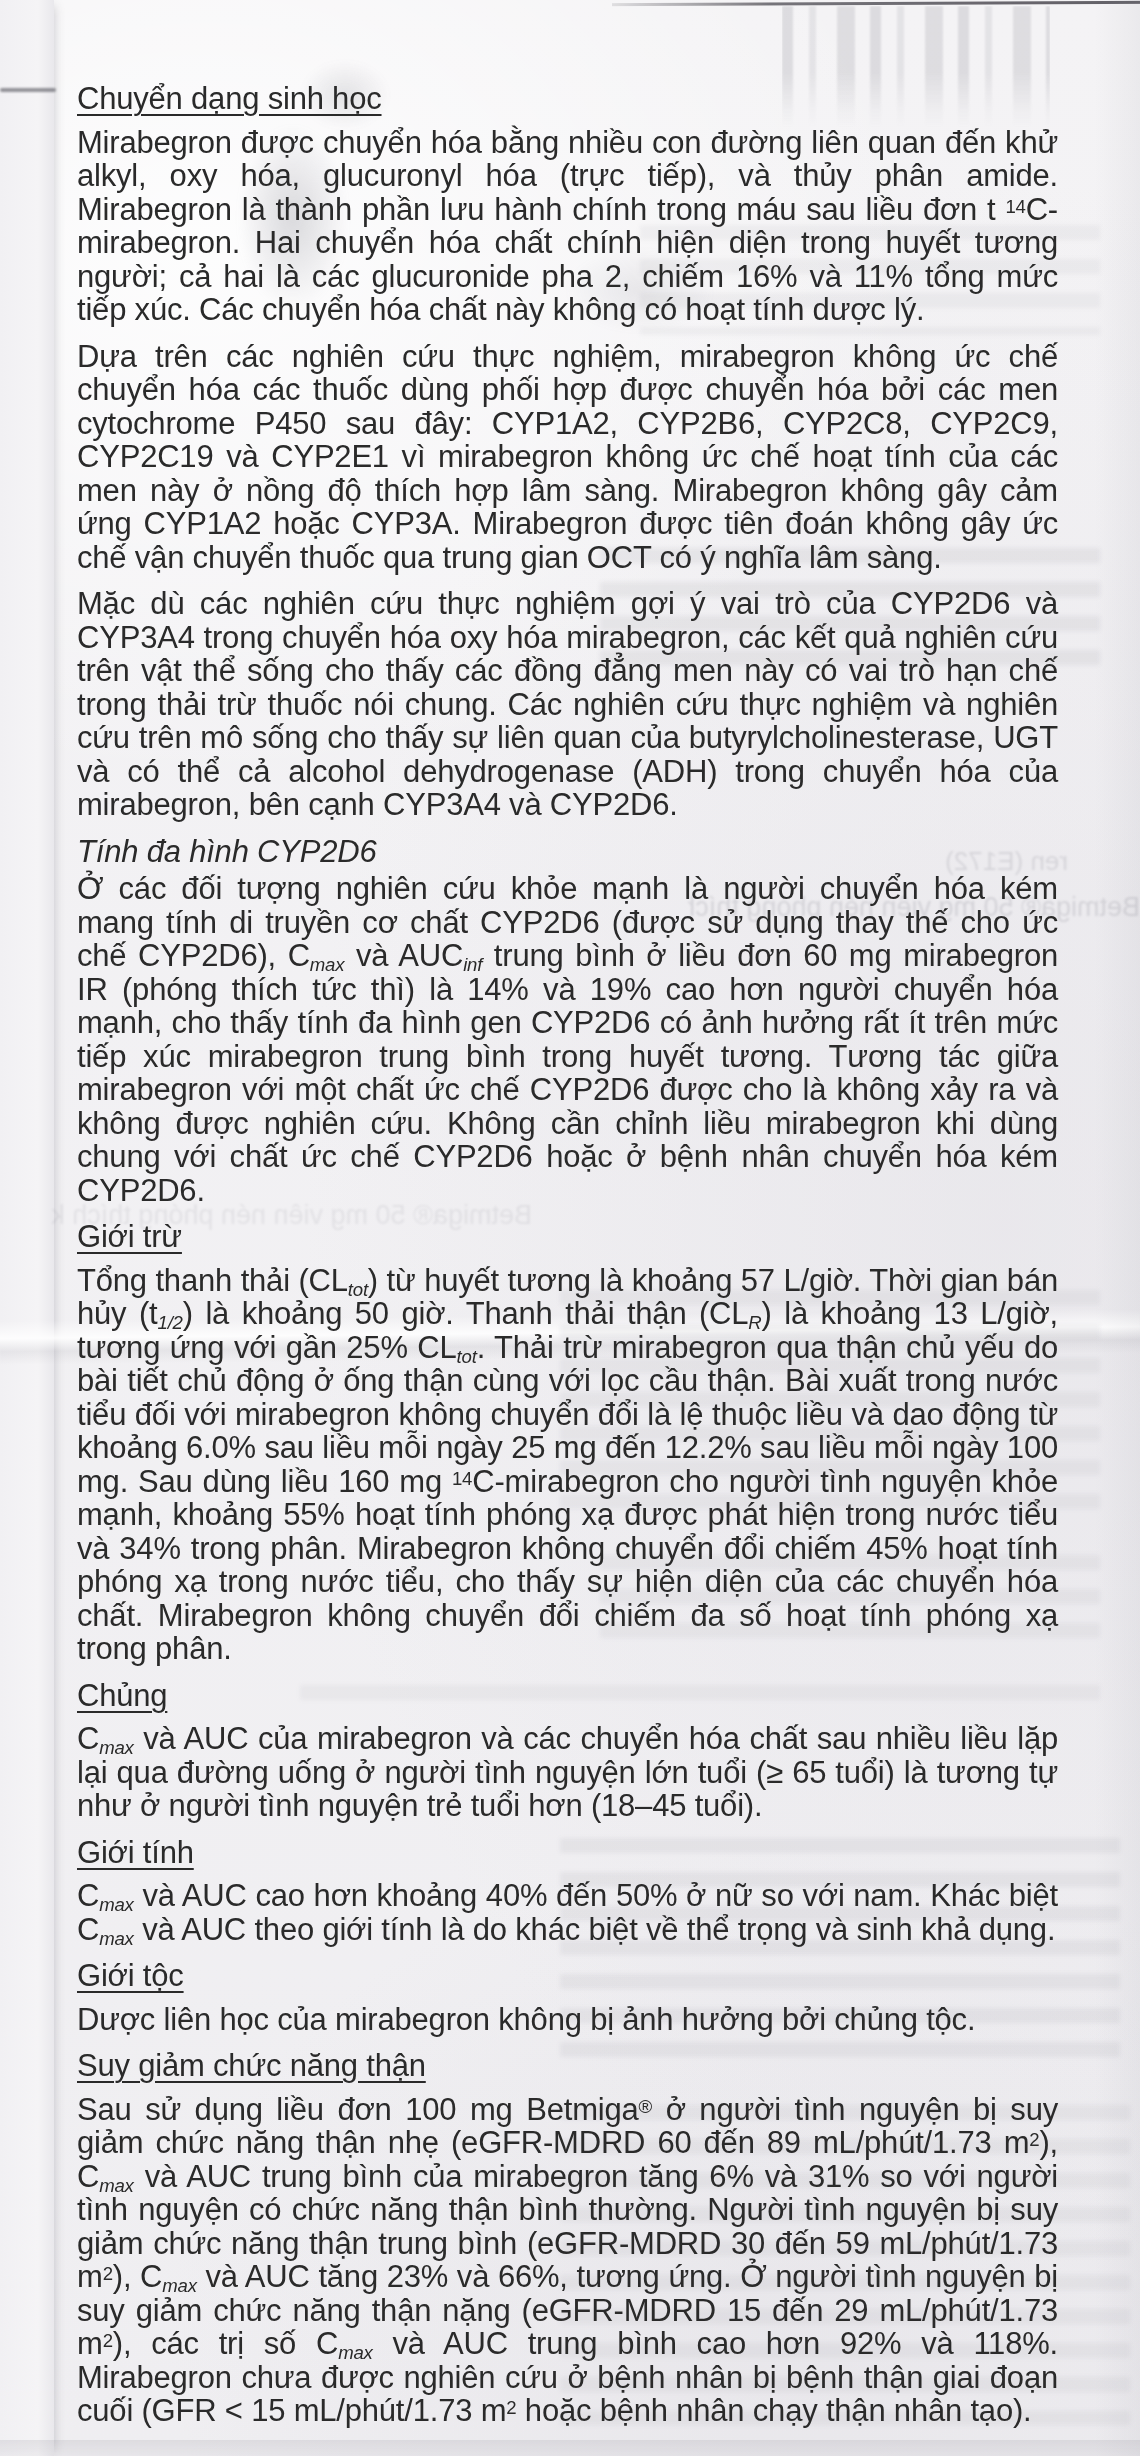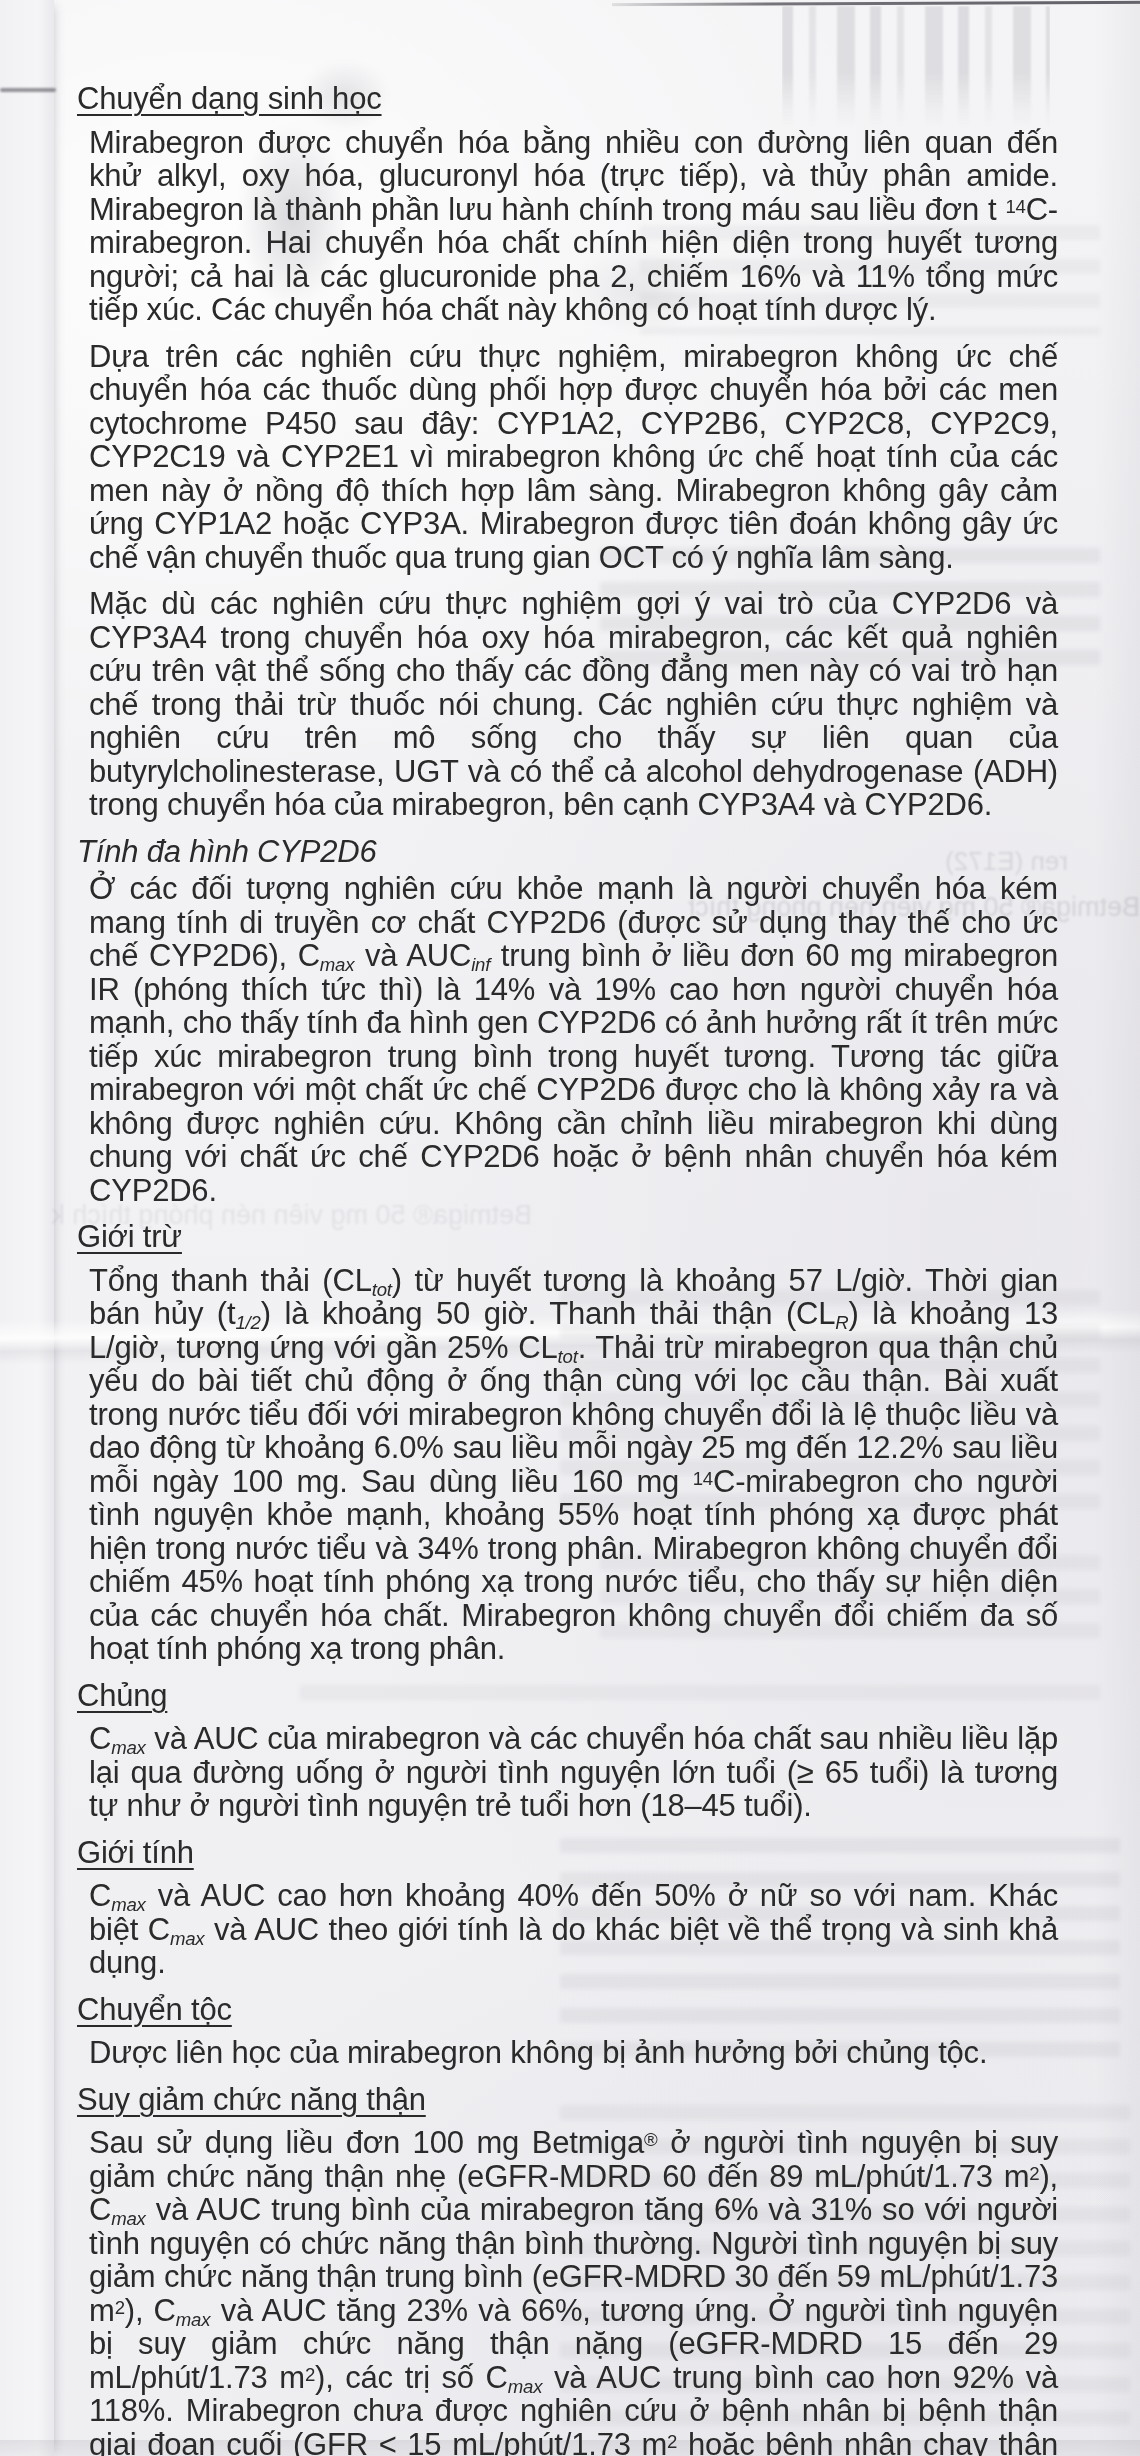--- a/index.html
+++ b/index.html
@@ -51,21 +51,21 @@
   .ghost-band.b0{left:640px;top:225px;width:460px;height:110px;opacity:.55;}
   .ghost-band.b1{left:600px;top:548px;width:500px;height:120px;}
   .ghost-band.b2{left:560px;top:1290px;width:540px;height:230px;opacity:.6;}
   .ghost-band.b3{left:600px;top:1555px;width:500px;height:95px;opacity:.6;}
   .ghost-band.b4{left:300px;top:1685px;width:800px;height:32px;opacity:.55;}
   .ghost-band.b5{left:560px;top:1838px;width:560px;height:220px;opacity:.7;}
   .ghost-band.b6{left:560px;top:2105px;width:570px;height:320px;opacity:.6;}
   
   .page-text{position:absolute;left:77px;top:80px;width:981px;color:#2a2a2a;
     font-size:31px;line-height:33.5px;letter-spacing:-.2px;}
-  .page-text p{margin:0 0 13px 12px;text-align:justify;}
+  .page-text p{margin:0 0 13px 0;text-align:justify;}
   .h{margin:2px 0 10px 0;}
   .h.u{text-decoration:underline;text-underline-offset:5px;text-decoration-thickness:1.5px;}
   .h.i{font-style:italic;margin-top:12px;margin-bottom:4px;}
   sub,sup{font-size:.60em;line-height:0;}
   sub{vertical-align:-.25em;font-style:italic;}
   sup{vertical-align:.40em;}
 </style>
 </head>
 <body>
 
@@ -97,17 +97,17 @@
   <p>Dựa trên các nghiên cứu thực nghiệm, mirabegron không ức chế chuyển hóa các thuốc dùng phối hợp được chuyển hóa bởi các men cytochrome P450 sau đây: CYP1A2, CYP2B6, CYP2C8, CYP2C9, CYP2C19 và CYP2E1 vì mirabegron không ức chế hoạt tính của các men này ở nồng độ thích hợp lâm sàng. Mirabegron không gây cảm ứng CYP1A2 hoặc CYP3A. Mirabegron được tiên đoán không gây ức chế vận chuyển thuốc qua trung gian OCT có ý nghĩa lâm sàng.</p>
   <p>Mặc dù các nghiên cứu thực nghiệm gợi ý vai trò của CYP2D6 và CYP3A4 trong chuyển hóa oxy hóa mirabegron, các kết quả nghiên cứu trên vật thể sống cho thấy các đồng đẳng men này có vai trò hạn chế trong thải trừ thuốc nói chung. Các nghiên cứu thực nghiệm và nghiên cứu trên mô sống cho thấy sự liên quan của butyrylcholinesterase, UGT và có thể cả alcohol dehydrogenase (ADH) trong chuyển hóa của mirabegron, bên cạnh CYP3A4 và CYP2D6.</p>
   <div class="h i">Tính đa hình CYP2D6</div>
   <p>Ở các đối tượng nghiên cứu khỏe mạnh là người chuyển hóa kém mang tính di truyền cơ chất CYP2D6 (được sử dụng thay thế cho ức chế CYP2D6), C<sub>max</sub> và AUC<sub>inf</sub> trung bình ở liều đơn 60 mg mirabegron IR (phóng thích tức thì) là 14% và 19% cao hơn người chuyển hóa mạnh, cho thấy tính đa hình gen CYP2D6 có ảnh hưởng rất ít trên mức tiếp xúc mirabegron trung bình trong huyết tương. Tương tác giữa mirabegron với một chất ức chế CYP2D6 được cho là không xảy ra và không được nghiên cứu. Không cần chỉnh liều mirabegron khi dùng chung với chất ức chế CYP2D6 hoặc ở bệnh nhân chuyển hóa kém CYP2D6.</p>
   <div class="h u">Giới trừ</div>
   <p>Tổng thanh thải (CL<sub>tot</sub>) từ huyết tương là khoảng 57 L/giờ. Thời gian bán hủy (t<sub>1/2</sub>) là khoảng 50 giờ. Thanh thải thận (CL<sub>R</sub>) là khoảng 13 L/giờ, tương ứng với gần 25% CL<sub>tot</sub>. Thải trừ mirabegron qua thận chủ yếu do bài tiết chủ động ở ống thận cùng với lọc cầu thận. Bài xuất trong nước tiểu đối với mirabegron không chuyển đổi là lệ thuộc liều và dao động từ khoảng 6.0% sau liều mỗi ngày 25 mg đến 12.2% sau liều mỗi ngày 100 mg. Sau dùng liều 160 mg <sup>14</sup>C-mirabegron cho người tình nguyện khỏe mạnh, khoảng 55% hoạt tính phóng xạ được phát hiện trong nước tiểu và 34% trong phân. Mirabegron không chuyển đổi chiếm 45% hoạt tính phóng xạ trong nước tiểu, cho thấy sự hiện diện của các chuyển hóa chất. Mirabegron không chuyển đổi chiếm đa số hoạt tính phóng xạ trong phân.</p>
   <div class="h u">Chủng</div>
   <p>C<sub>max</sub> và AUC của mirabegron và các chuyển hóa chất sau nhiều liều lặp lại qua đường uống ở người tình nguyện lớn tuổi (≥ 65 tuổi) là tương tự như ở người tình nguyện trẻ tuổi hơn (18–45 tuổi).</p>
   <div class="h u">Giới tính</div>
   <p>C<sub>max</sub> và AUC cao hơn khoảng 40% đến 50% ở nữ so với nam. Khác biệt C<sub>max</sub> và AUC theo giới tính là do khác biệt về thể trọng và sinh khả dụng.</p>
-  <div class="h u">Chuyển tộc</div>
+  <div class="h u">Giới tộc</div>
   <p>Dược liên học của mirabegron không bị ảnh hưởng bởi chủng tộc.</p>
   <div class="h u">Suy giảm chức năng thận</div>
   <p>Sau sử dụng liều đơn 100 mg Betmiga<sup>®</sup> ở người tình nguyện bị suy giảm chức năng thận nhẹ (eGFR-MDRD 60 đến 89 mL/phút/1.73 m<sup>2</sup>), C<sub>max</sub> và AUC trung bình của mirabegron tăng 6% và 31% so với người tình nguyện có chức năng thận bình thường. Người tình nguyện bị suy giảm chức năng thận trung bình (eGFR-MDRD 30 đến 59 mL/phút/1.73 m<sup>2</sup>), C<sub>max</sub> và AUC tăng 23% và 66%, tương ứng. Ở người tình nguyện bị suy giảm chức năng thận nặng (eGFR-MDRD 15 đến 29 mL/phút/1.73 m<sup>2</sup>), các trị số C<sub>max</sub> và AUC trung bình cao hơn 92% và 118%. Mirabegron chưa được nghiên cứu ở bệnh nhân bị bệnh thận giai đoạn cuối (GFR &lt; 15 mL/phút/1.73 m<sup>2</sup> hoặc bệnh nhân chạy thận nhân tạo).</p>
 </div>
 
 </body></html>

